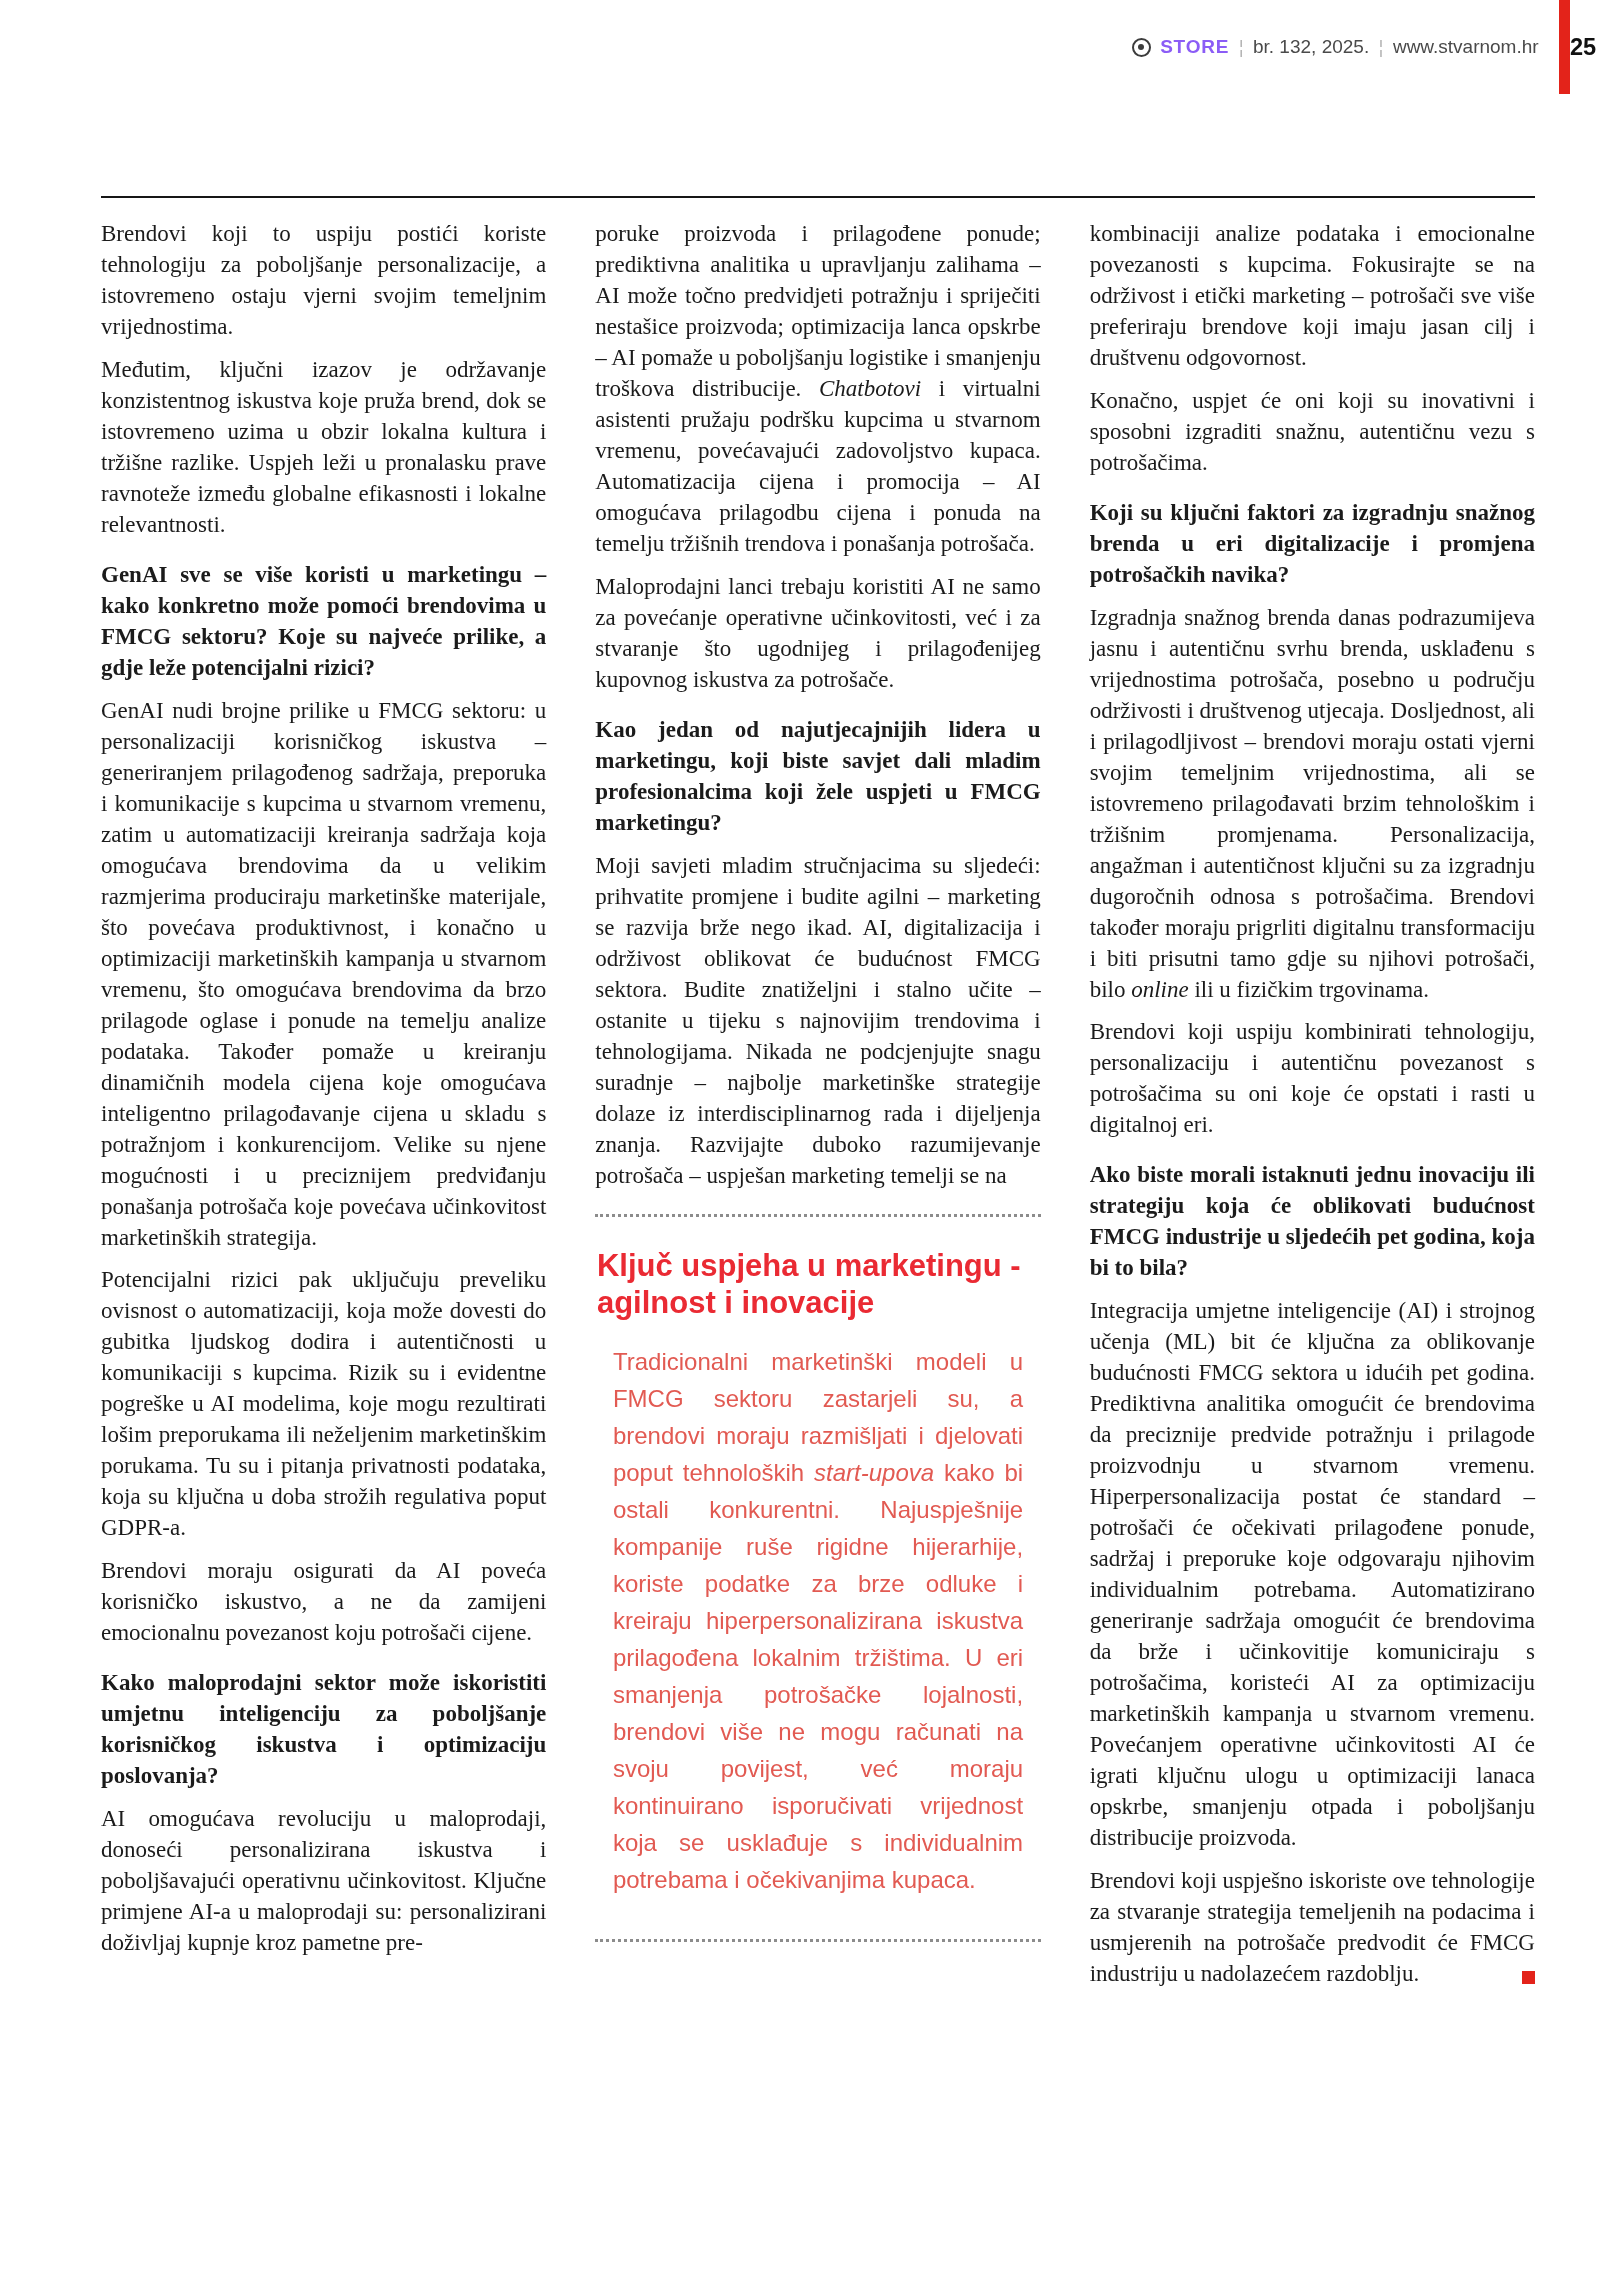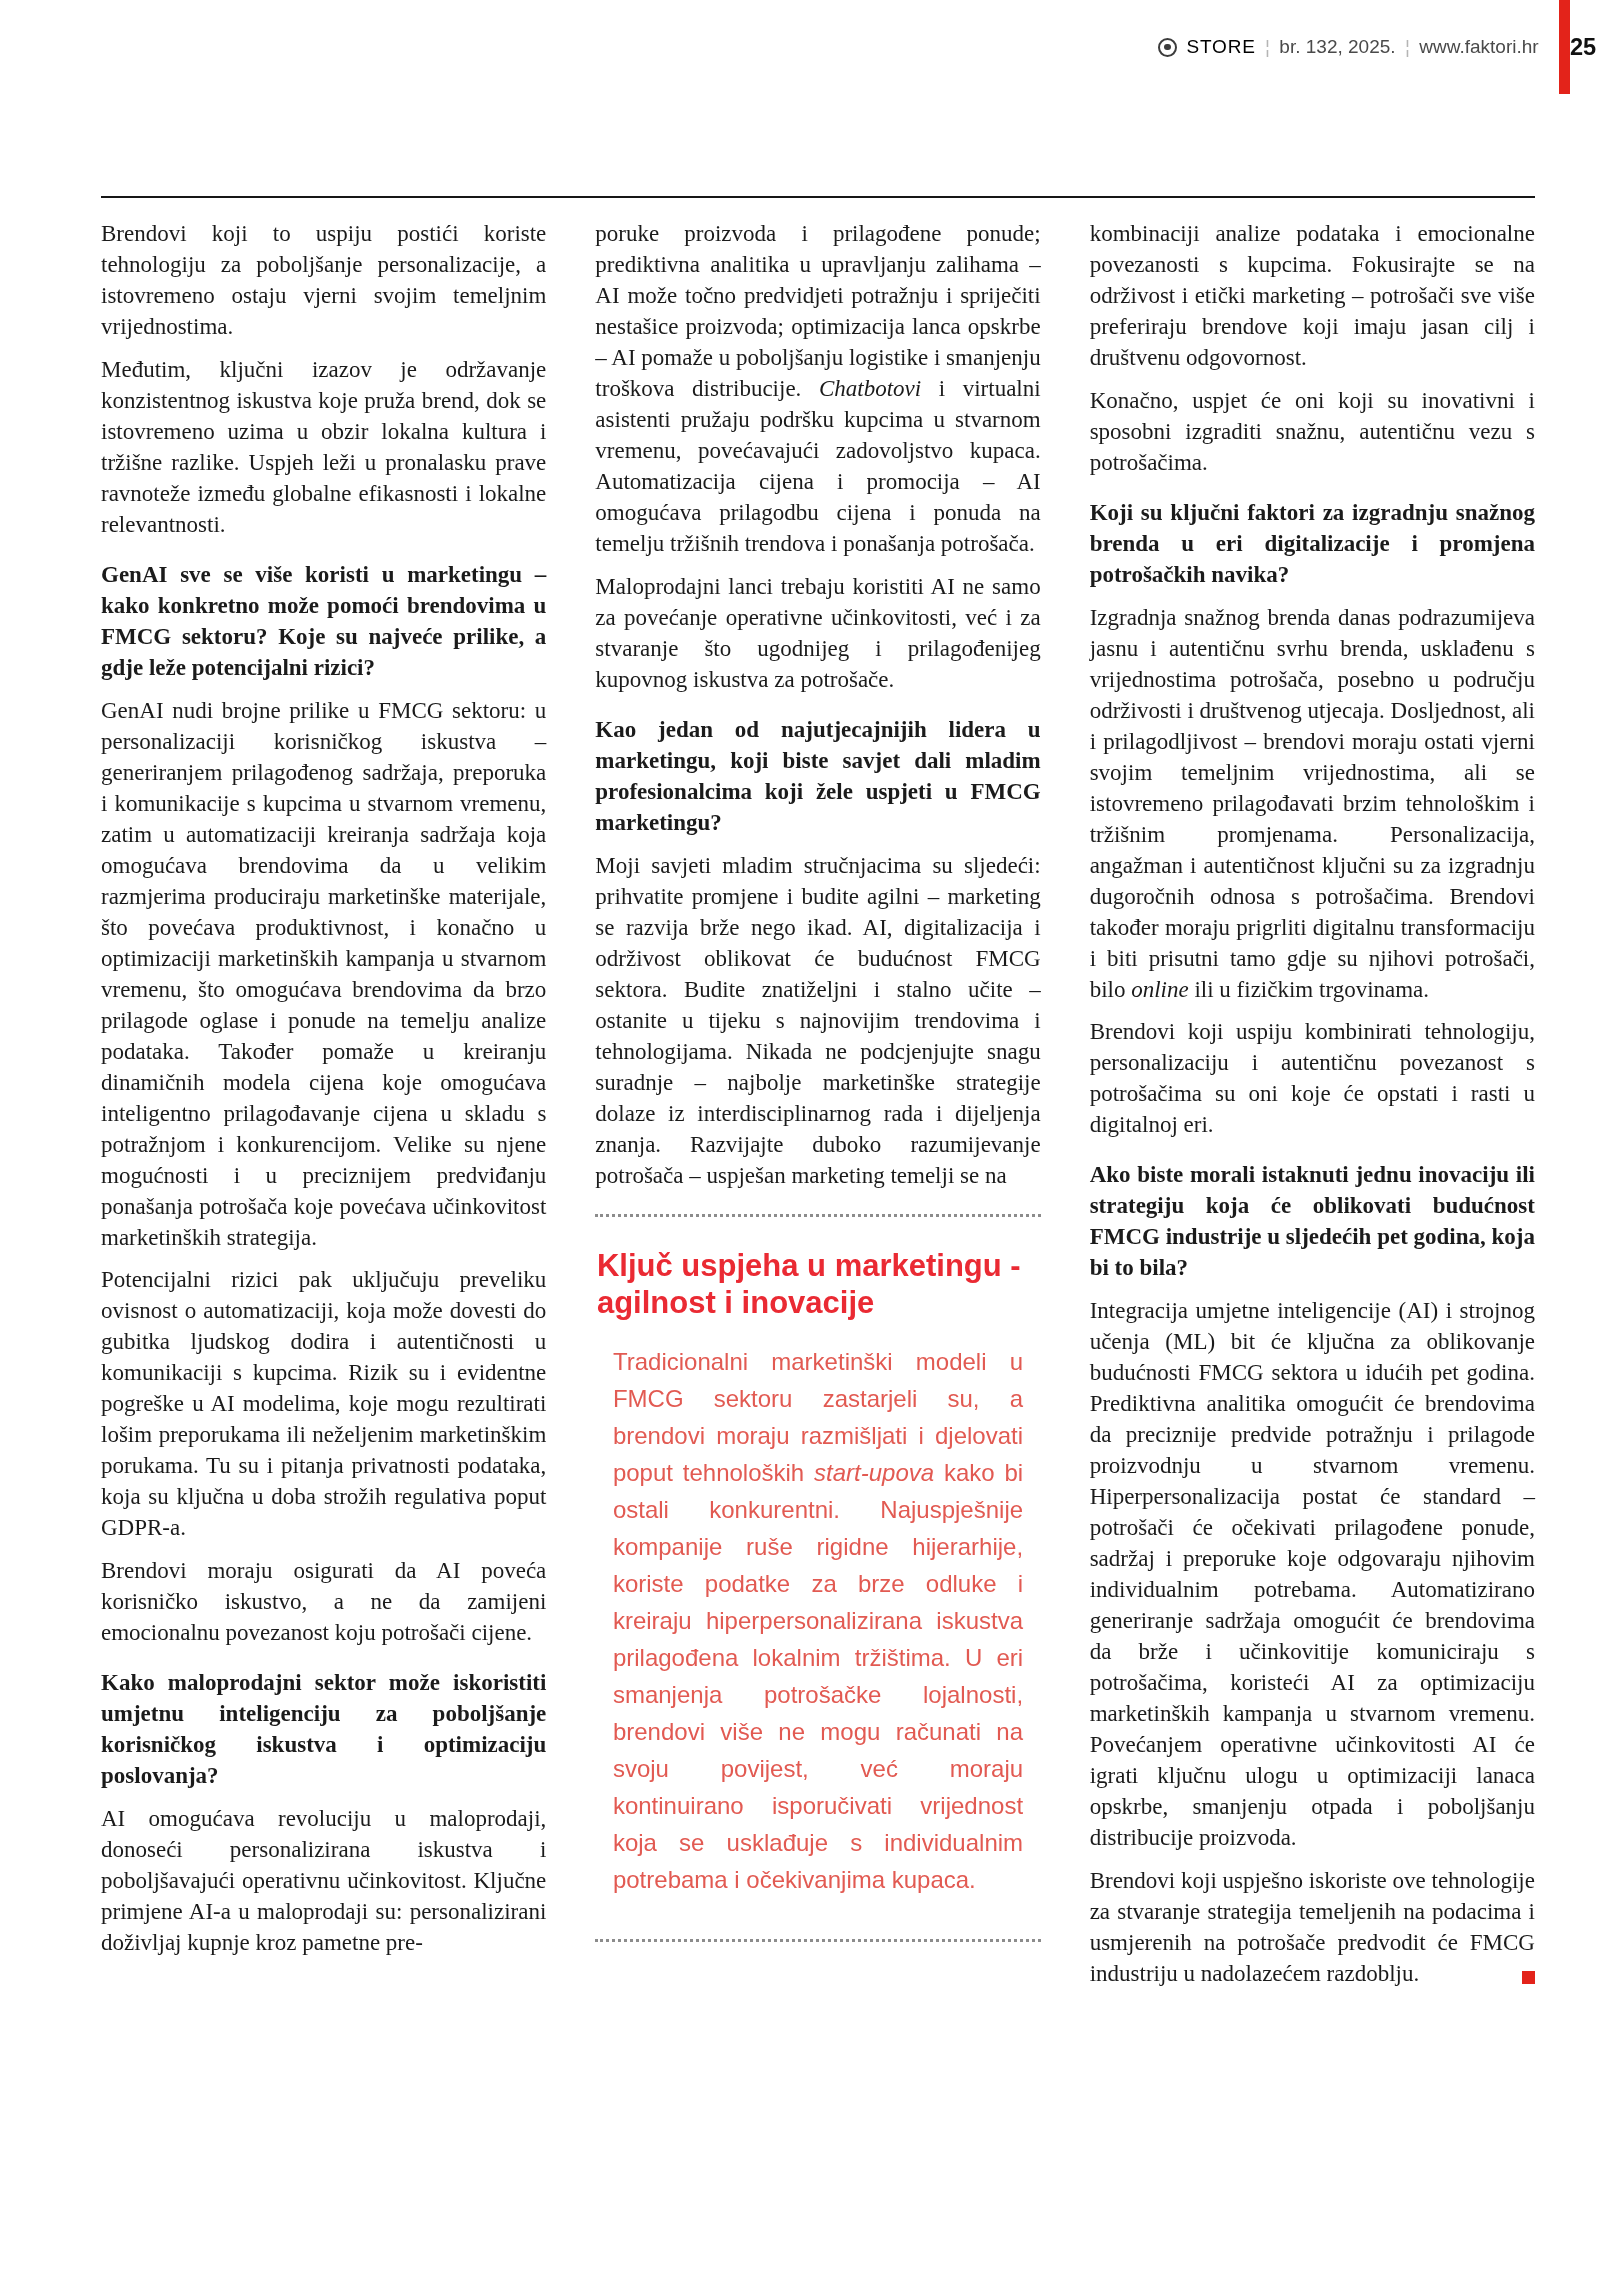--- a/index.html
+++ b/index.html
@@ -12,21 +12,21 @@
   *{box-sizing:border-box;}
   html,body{margin:0;padding:0;background:#ffffff;}
   body{font-family:"Liberation Serif", serif;color:var(--text);}
   .page{position:relative;width:1623px;height:2295px;background:#fff;overflow:hidden;}
 
   
   .page-header{position:absolute;top:0;right:0;height:94px;display:flex;align-items:center;}
   .header-meta{display:flex;align-items:center;gap:9.4px;font-family:"Liberation Sans", sans-serif;font-size:19px;color:#4a4a4a;margin-right:20.4px;}
   .logo-circle{width:19px;height:19px;border:2.4px solid #3c3c3c;border-radius:50%;display:inline-flex;align-items:center;justify-content:center;}
   .logo-circle::after{content:"";width:6.3px;height:6.3px;background:#3c3c3c;border-radius:50%;}
-  .mag-name{font-weight:normal;color:#000000;letter-spacing:0.8px;}
+  .mag-name{font-weight:bold;color:#8b5cf6;letter-spacing:0.8px;}
   .sep{color:#b5b5b5;}
   .red-bar{width:11px;height:94px;background:var(--accent);}
   .page-number{width:53px;text-align:left;font-family:"Liberation Sans", sans-serif;font-weight:bold;font-size:23.6px;color:#111;}
 
   
   .top-rule{position:absolute;top:196px;left:101px;right:88px;height:1.6px;background:#161616;}
 
   
   .columns{position:absolute;top:218px;left:101px;right:88px;display:flex;gap:49px;}
   .column{flex:1 1 0;min-width:0;}
@@ -49,21 +49,21 @@
 
 <div class="page">
 
   <header class="page-header">
     <div class="header-meta">
       <span class="logo-circle"></span>
       <span class="mag-name">STORE</span>
       <span class="sep">¦</span>
       <span class="issue">br. 132, 2025.</span>
       <span class="sep">¦</span>
-      <span class="website">www.faktori.hr</span>
+      <span class="website">www.stvarnom.hr</span>
     </div>
     <div class="red-bar"></div>
     <div class="page-number">25</div>
   </header>
 
   <div class="top-rule"></div>
 
   <main class="columns">
       <section class="column">
         <p class="body-par">Brendovi koji to uspiju postići koriste tehnologiju za poboljšanje personalizacije, a istovremeno ostaju vjerni svojim temeljnim vrijednostima.</p>

